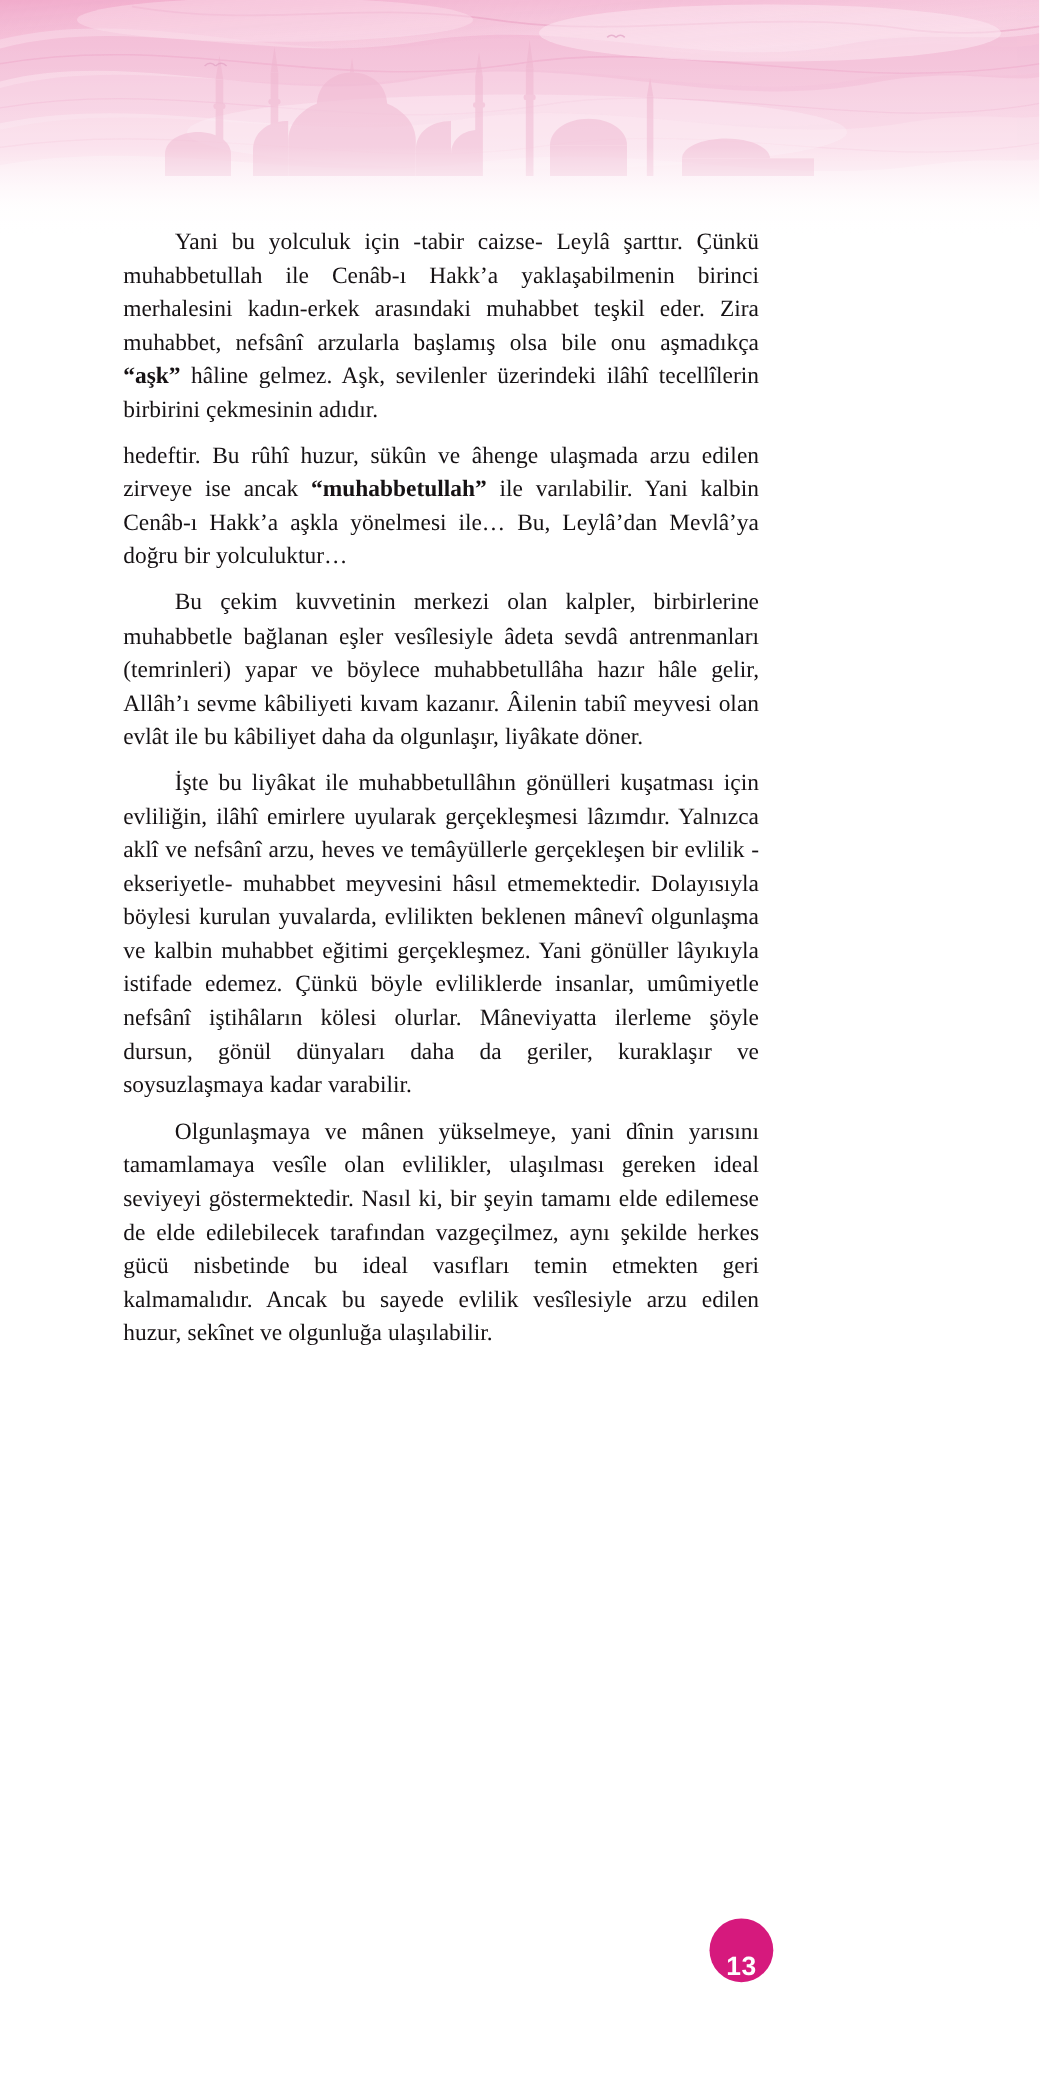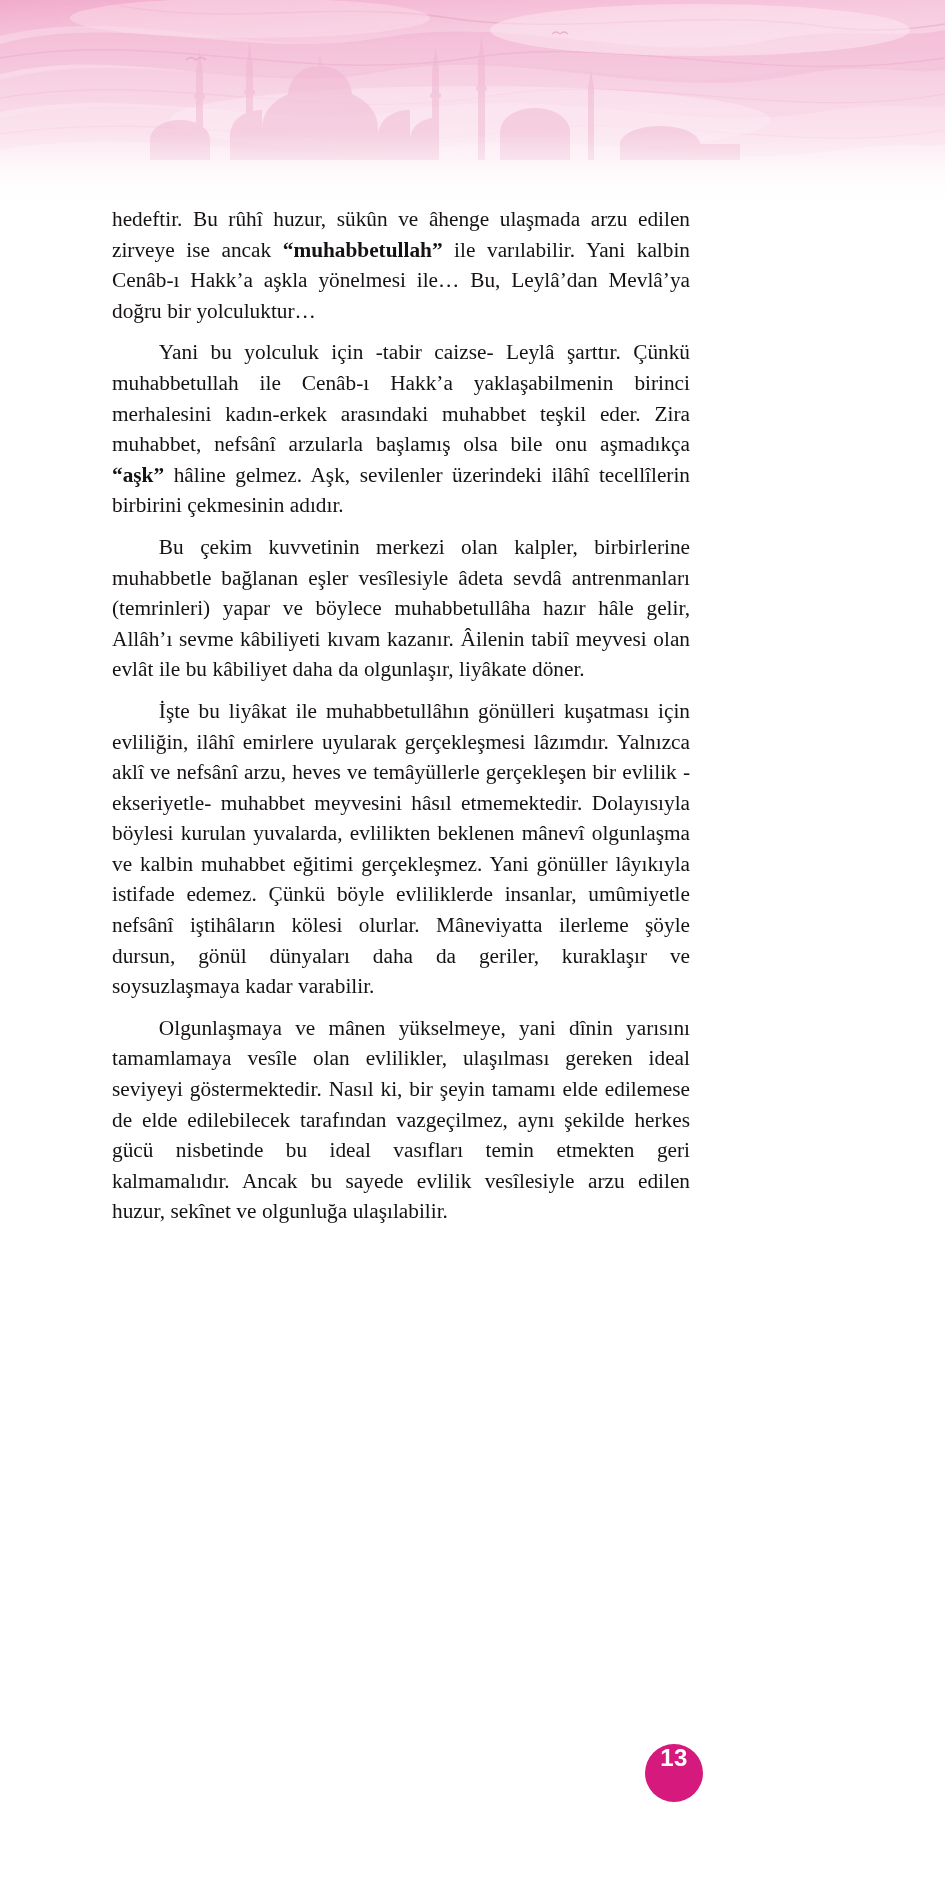--- a/index.html
+++ b/index.html
@@ -73,21 +73,21 @@
   .page-badge {
     position: absolute;
     left: 645px;
     top: 1744px;
     width: 58px;
     height: 58px;
     border-radius: 50%;
     background: #d6197d;
     color: #ffffff;
     display: flex;
-    align-items: flex-start;
+    align-items: flex-end;
     justify-content: center;
     font-family: "Liberation Sans", sans-serif;
     font-weight: bold;
     font-size: 24px;
     letter-spacing: 0.5px;
   }
 </style>
 </head>
 <body>
 
@@ -171,22 +171,22 @@
         <path d="M196,60 q5,-5 10,0"></path>
         <path d="M552,34 q4,-4 8,0"></path>
         <path d="M560,34 q4,-4 8,0"></path>
       </g>
 
       <rect x="0" y="0" width="945" height="215" fill="url(#fadeOut)"></rect>
     </svg>
   </div>
 
   <div class="text-column">
+    <p class="para indent"><span>Yani bu yolculuk için -tabir caizse- Leylâ şarttır. Çünkü muhabbetullah ile Cenâb-ı Hakk’a yaklaşabilmenin birinci merhalesini kadın-erkek arasındaki muhabbet teşkil eder. Zira muhabbet, nefsânî arzularla başlamış olsa bile onu aşmadıkça </span><b>“aşk”</b><span> hâline gelmez. Aşk, sevilenler üzerindeki ilâhî tecellîlerin birbirini çekmesinin adıdır.</span></p>
     <p class="para"><span>hedeftir. Bu rûhî huzur, sükûn ve âhenge ulaşmada arzu edilen zirveye ise ancak </span><b>“muhabbetullah”</b><span> ile varılabilir. Yani kalbin Cenâb-ı Hakk’a aşkla yönelmesi ile… Bu, Leylâ’dan Mevlâ’ya doğru bir yolculuktur…</span></p>
-    <p class="para indent"><span>Yani bu yolculuk için -tabir caizse- Leylâ şarttır. Çünkü muhabbetullah ile Cenâb-ı Hakk’a yaklaşabilmenin birinci merhalesini kadın-erkek arasındaki muhabbet teşkil eder. Zira muhabbet, nefsânî arzularla başlamış olsa bile onu aşmadıkça </span><b>“aşk”</b><span> hâline gelmez. Aşk, sevilenler üzerindeki ilâhî tecellîlerin birbirini çekmesinin adıdır.</span></p>
     <p class="para indent"><span>Bu çekim kuvvetinin merkezi olan kalpler, birbirlerine muhabbetle bağlanan eşler vesîlesiyle âdeta sevdâ antrenmanları (temrinleri) yapar ve böylece muhabbetullâha hazır hâle gelir, Allâh’ı sevme kâbiliyeti kıvam kazanır. Âilenin tabiî meyvesi olan evlât ile bu kâbiliyet daha da olgunlaşır, liyâkate döner.</span></p>
     <p class="para indent"><span>İşte bu liyâkat ile muhabbetullâhın gönülleri kuşatması için evliliğin, ilâhî emirlere uyularak gerçekleşmesi lâzımdır. Yalnızca aklî ve nefsânî arzu, heves ve temâyüllerle gerçekleşen bir evlilik -ekseriyetle- muhabbet meyvesini hâsıl etmemektedir. Dolayısıyla böylesi kurulan yuvalarda, evlilikten beklenen mânevî olgunlaşma ve kalbin muhabbet eğitimi gerçekleşmez. Yani gönüller lâyıkıyla istifade edemez. Çünkü böyle evliliklerde insanlar, umûmiyetle nefsânî iştihâların kölesi olurlar. Mâneviyatta ilerleme şöyle dursun, gönül dünyaları daha da geriler, kuraklaşır ve soysuzlaşmaya kadar varabilir.</span></p>
     <p class="para indent"><span>Olgunlaşmaya ve mânen yükselmeye, yani dînin yarısını tamamlamaya vesîle olan evlilikler, ulaşılması gereken ideal seviyeyi göstermektedir. Nasıl ki, bir şeyin tamamı elde edilemese de elde edilebilecek tarafından vazgeçilmez, aynı şekilde herkes gücü nisbetinde bu ideal vasıfları temin etmekten geri kalmamalıdır. Ancak bu sayede evlilik vesîlesiyle arzu edilen huzur, sekînet ve olgunluğa ulaşılabilir.</span></p>
   </div>
 
   <div class="page-badge">
     <span>13</span>
   </div>
 
 </div>

